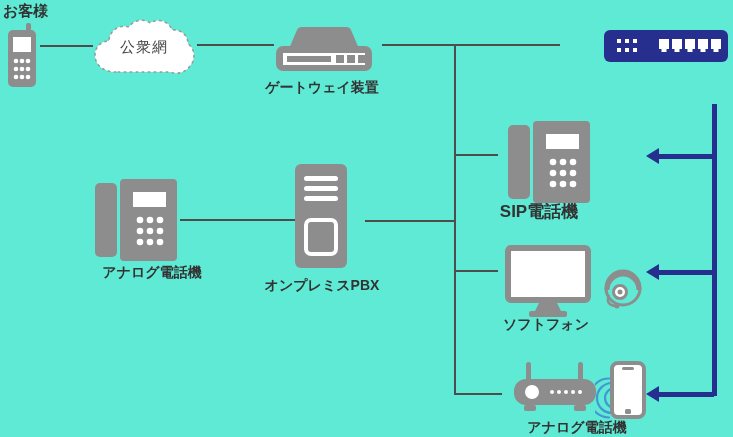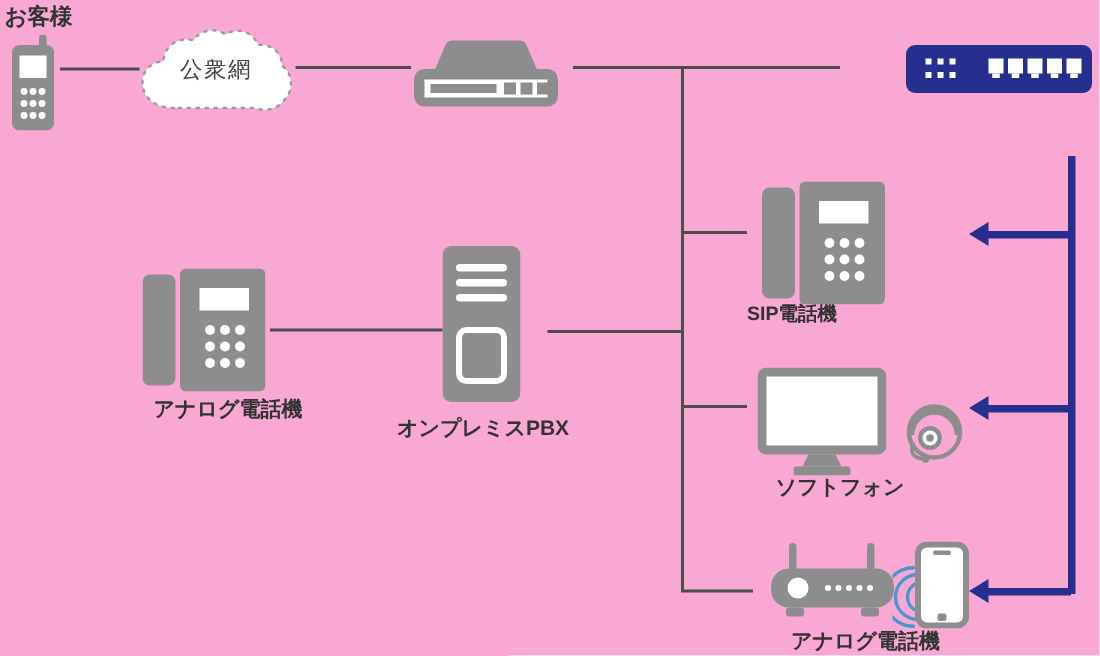--- a/index.html
+++ b/index.html
@@ -1,40 +1,41 @@
 <!DOCTYPE html>
 <html><head>
 <meta charset="utf-8">
 <style>
   html,body{margin:0;padding:0;background:#ffffff;}
-  .canvas{position:relative;width:733px;height:437px;background:#f9a8d4;overflow:hidden;
+  .canvas{position:relative;width:733px;height:437px;background:#5eead4;overflow:hidden;
           font-family:"Liberation Sans","DejaVu Sans",sans-serif;}
   .label{position:absolute;font-weight:bold;color:#333333;font-size:14px;white-space:nowrap;}
   .label.centered{transform:translateX(-50%);}
   .hline,.vline{position:absolute;background:#4d4d4d;}
   .hline{height:2px;}
   .vline{width:2px;}
   .navy{background:#272f8e;}
   .navy-v{position:absolute;width:5px;}
   .arrow-bar{position:absolute;height:5px;}
   .arrow-head{position:absolute;width:0;height:0;border-top:8px solid transparent;
               border-bottom:8px solid transparent;border-right:13px solid #272f8e;}
   .icon{position:absolute;line-height:0;}
   .cloud-text{position:absolute;font-weight:normal;color:#444;font-size:15px;transform:translate(-50%,-50%);letter-spacing:1px;}
 </style>
 </head>
 <body>
 
 <div class="canvas">
 
   <div class="label" style="left:3px;top:2px;font-size:15px;">お客様</div>
+  <div class="label centered" style="left:322px;top:79px;">ゲートウェイ装置</div>
   <div class="label centered" style="left:152px;top:264px;">アナログ電話機</div>
   <div class="label centered" style="left:322px;top:277px;text-align:center;">オンプレミスPBX</div>
-  <div class="label centered" style="left:528px;top:200px;font-size:13px;">SIP電話機</div>
-  <div class="label centered" style="left:560px;top:316px;font-family:Liberation Mono, monospace;">ソフトフォン</div>
+  <div class="label centered" style="left:539px;top:200px;font-size:17px;">SIP電話機</div>
+  <div class="label centered" style="left:546px;top:316px;font-family:Liberation Mono, monospace;">ソフトフォン</div>
   <div class="label centered" style="left:577px;top:419px;">アナログ電話機</div>
 
   <div class="hline" style="left:40px;top:45px;width:53px;"></div>
   <div class="hline" style="left:197px;top:44px;width:77px;"></div>
   <div class="hline" style="left:382px;top:44px;width:178px;"></div>
   <div class="vline" style="left:454px;top:44px;height:351px;"></div>
   <div class="hline" style="left:456px;top:154px;width:42px;"></div>
   <div class="hline" style="left:456px;top:270px;width:42px;"></div>
   <div class="hline" style="left:456px;top:393px;width:46px;"></div>
   <div class="hline" style="left:180px;top:219px;width:115px;"></div>

